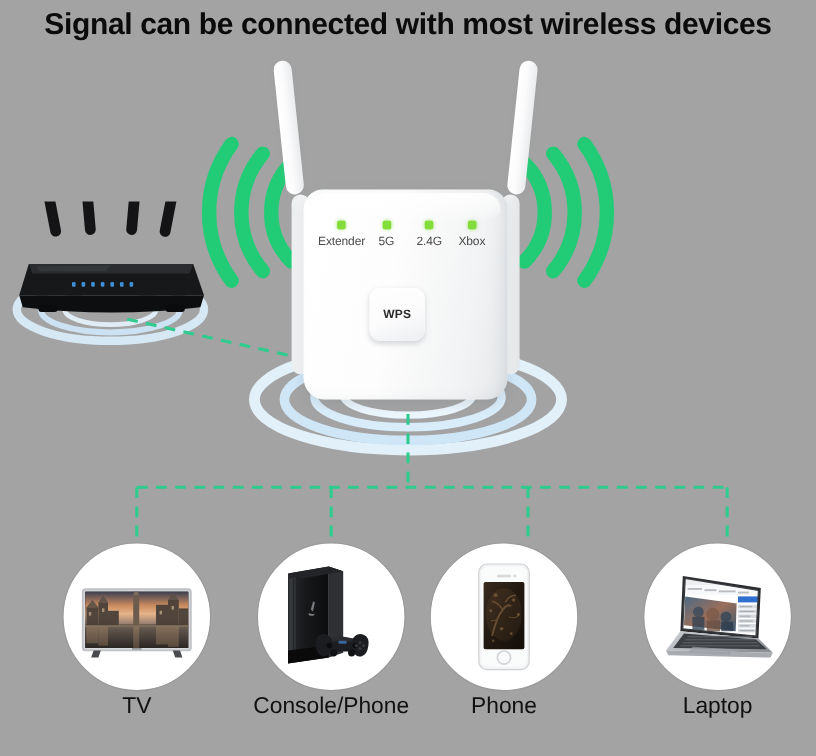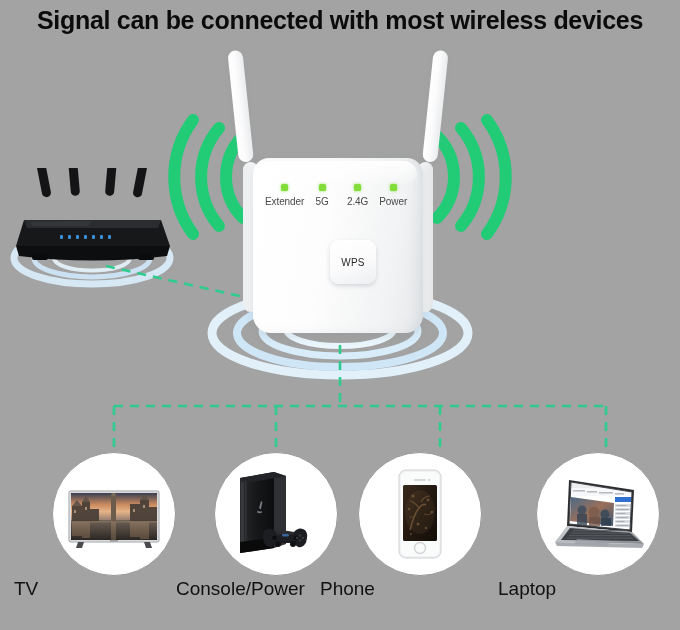--- a/index.html
+++ b/index.html
@@ -110,33 +110,33 @@
   .led-label {
     font-size: 10px;
     color: #4a4a4a;
     letter-spacing: -0.1px;
     white-space: nowrap;
   }
 
   
   #wps-button {
     position: absolute;
-    left: 77px;
+    left: 55px;
     top: 82px;
     width: 46px;
     height: 44px;
     border-radius: 9px;
     background: linear-gradient(160deg, #ffffff 0%, #fbfbfc 55%, #eceef0 100%);
     box-shadow: 0 2px 4px rgba(140,150,160,0.35),
                 inset 0 1px 1px rgba(255,255,255,0.95);
     display: flex;
     align-items: center;
     justify-content: center;
     font-size: 10px;
-    font-weight: normal;
+    font-weight: bold;
     color: #2b2b2b;
     letter-spacing: 0.2px;
   }
 
   
   .antenna {
     position: absolute;
     width: 15px;
     height: 112px;
     background: linear-gradient(90deg, #ffffff 0%, #fbfbfc 45%, #e9ebed 100%);
@@ -178,21 +178,21 @@
     left: 0;
     top: 0;
     width: 124px;
     height: 124px;
   }
   .device-label {
     position: absolute;
     top: 126px;
     left: -38px;
     width: 200px;
-    text-align: left;
+    text-align: center;
     font-size: 19px;
     color: #111111;
     white-space: nowrap;
   }
   #device-tv      { left: 52px; }
   #device-console { left: 214px; }
   #device-phone   { left: 358px; }
   #device-laptop  { left: 536px; }
 </style>
 </head>
@@ -288,21 +288,21 @@
         <div class="led-cell">
           <div class="led-dot"></div>
           <div class="led-label">5G</div>
         </div>
         <div class="led-cell">
           <div class="led-dot"></div>
           <div class="led-label">2.4G</div>
         </div>
         <div class="led-cell">
           <div class="led-dot"></div>
-          <div class="led-label">Power</div>
+          <div class="led-label">Xbox</div>
         </div>
       </div>
 
       <div id="wps-button">WPS</div>
     </div>
   </div>
 
   <div class="device" id="device-tv">
     <div class="device-circle"></div>
     <svg class="device-art" viewBox="0 0 124 124" xmlns="http://www.w3.org/2000/svg">
@@ -399,21 +399,21 @@
         <circle cx="64" cy="92" r="3" fill="#111214"></circle>
         <circle cx="79" cy="92" r="3" fill="#111214"></circle>
         <g fill="#35373b">
           <circle cx="86" cy="83.5" r="1.3"></circle>
           <circle cx="89" cy="86" r="1.3"></circle>
           <circle cx="86" cy="88.5" r="1.3"></circle>
           <circle cx="83" cy="86" r="1.3"></circle>
         </g>
       </g>
     </svg>
-    <div class="device-label">Console/Power</div>
+    <div class="device-label">Console/Phone</div>
   </div>
 
   <div class="device" id="device-phone">
     <div class="device-circle"></div>
     <svg class="device-art" viewBox="0 0 124 124" xmlns="http://www.w3.org/2000/svg">
       <defs>
         <linearGradient id="phwall" x1="0" y1="0" x2="1" y2="1">
           <stop offset="0%" stop-color="#3a2a1d"></stop>
           <stop offset="45%" stop-color="#241a12"></stop>
           <stop offset="100%" stop-color="#140e09"></stop>

